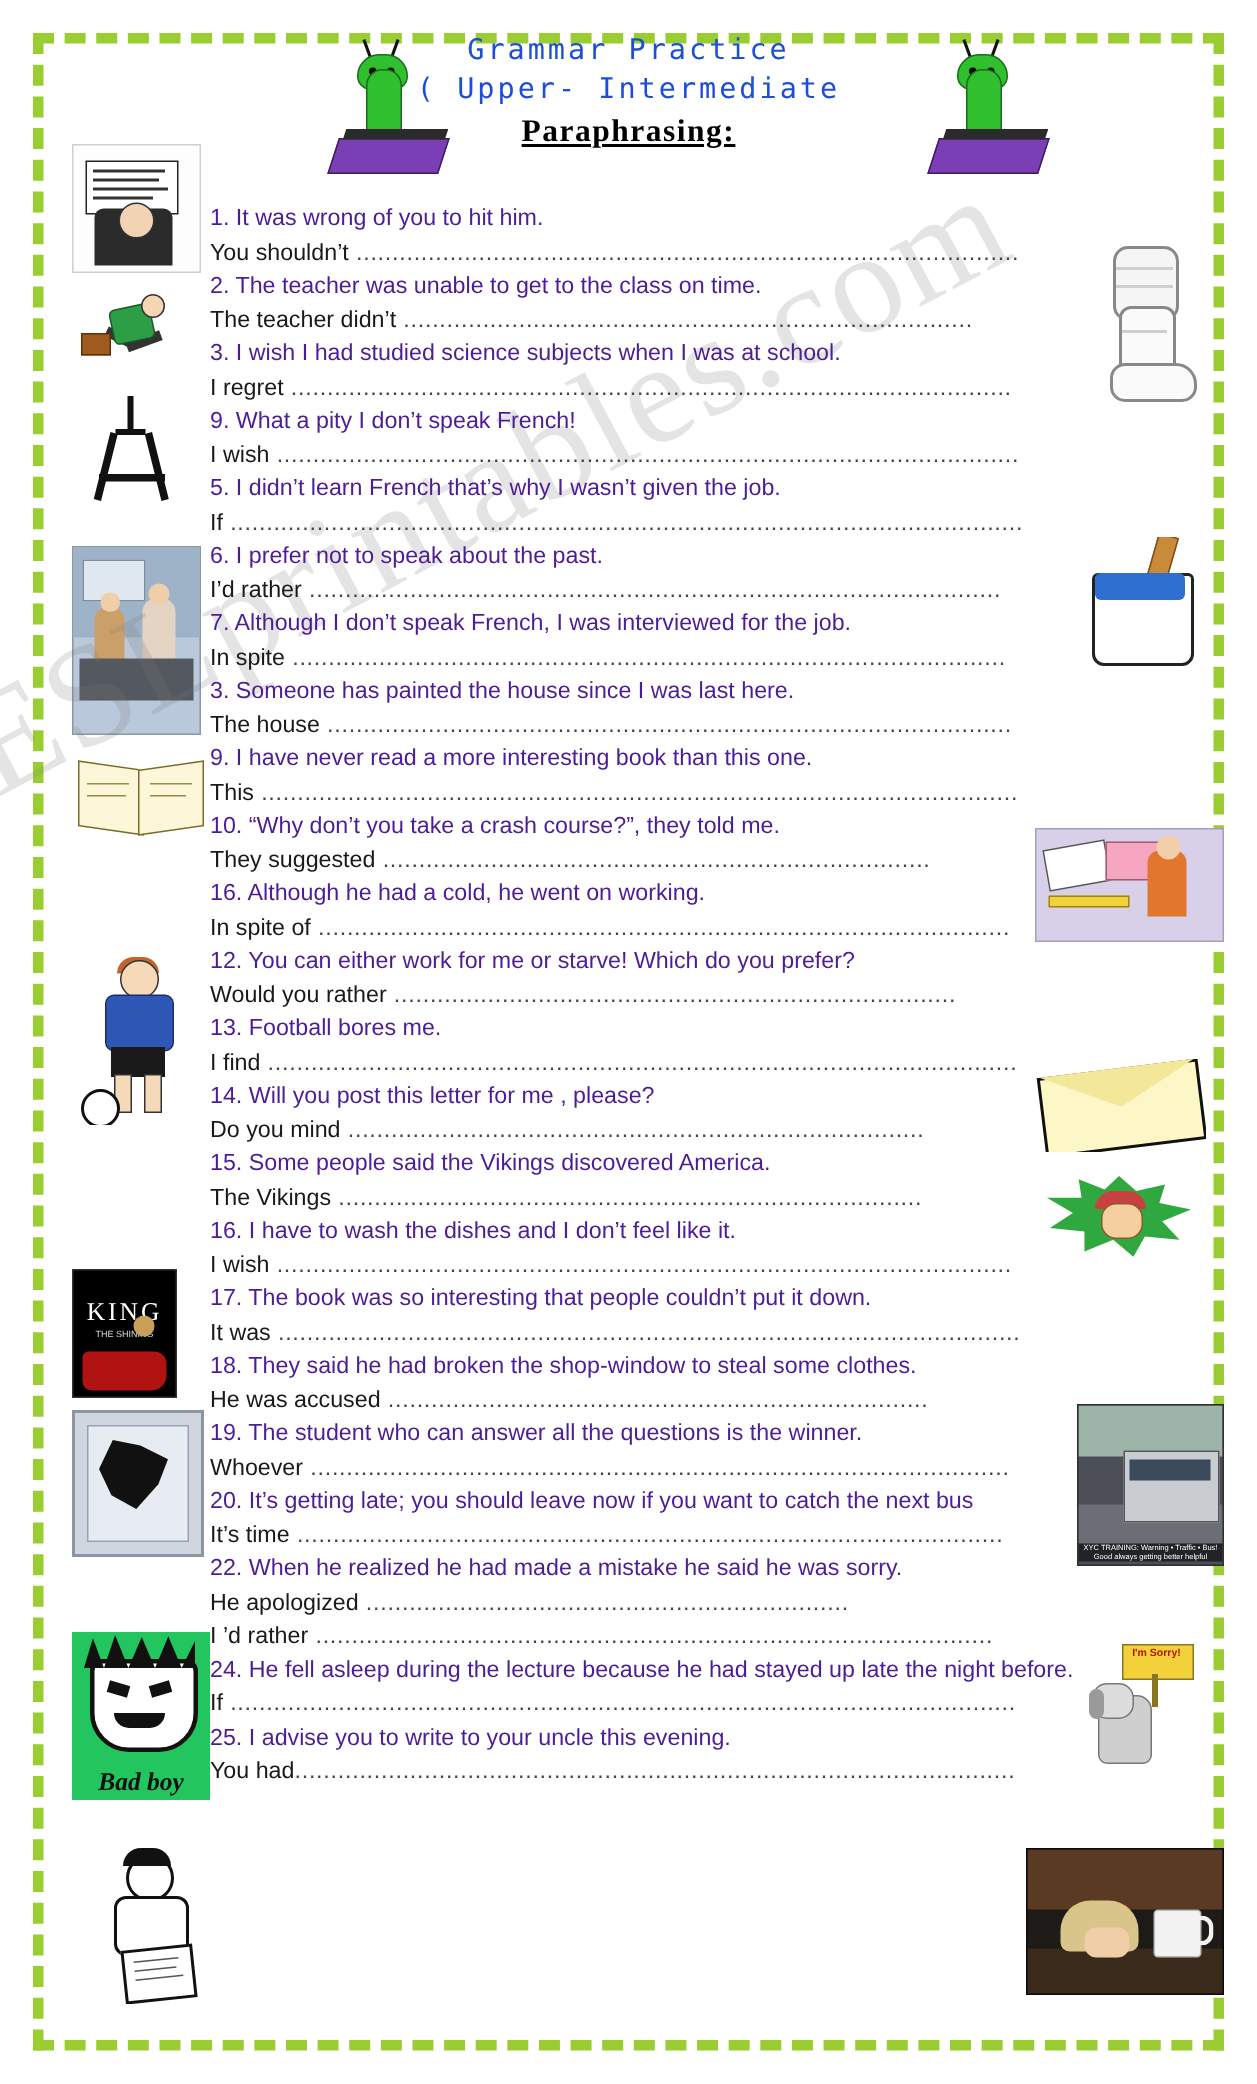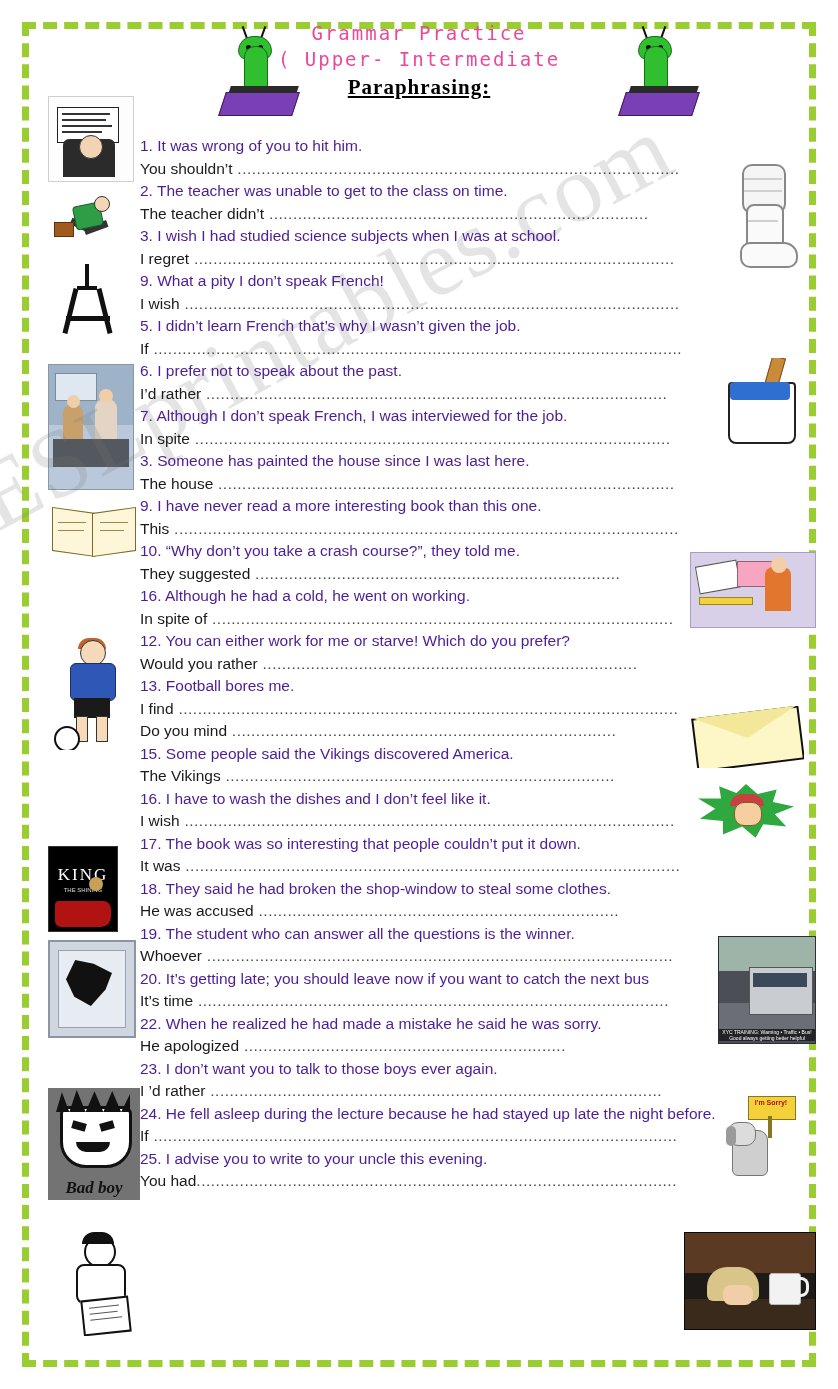--- a/index.html
+++ b/index.html
@@ -33,21 +33,21 @@
     left: 0;
     top: 20px;
     width: 100%;
     text-align: center;
     pointer-events: none;
   }
   .header-line1, .header-line2 {
     font-family: "DejaVu Sans Mono", monospace;
     font-size: 19px;
     letter-spacing: 2px;
-    color: #ec4899;
+    color: #1d4ed8;
     line-height: 26px;
   }
   .header-title {
     font-family: Liberation Serif, serif;
     font-size: 21px;
     font-weight: bold;
     letter-spacing: 1px;
     color: #000;
     text-decoration: underline;
     line-height: 30px;
@@ -242,21 +242,21 @@
 
   
   #clip-window { left: 48px; top: 940px; width: 84px; height: 94px; background: #cfd6e0; border: 2px solid #8c96a3; }
   #clip-window .pane { position:absolute; left:8px; top:8px; width:66px; height:76px; background:#e7ecf2; border:1px solid #97a3b2; }
   #clip-window .hole {
     position:absolute; left:16px; top:18px; width:46px; height:46px; background:#111;
     clip-path: polygon(20% 0%, 60% 8%, 100% 28%, 86% 64%, 54% 100%, 18% 80%, 0% 42%);
   }
 
   
-  #clip-badboy { left: 48px; top: 1088px; width: 92px; height: 112px; background:#737373; }
+  #clip-badboy { left: 48px; top: 1088px; width: 92px; height: 112px; background:#22c55e; }
   #clip-badboy .face { position:absolute; left:12px; top:18px; width:66px; height:56px; background:#fff; border:3px solid #111; border-radius:8px 8px 26px 26px; }
   #clip-badboy .hair { position:absolute; left:8px; top:2px; width:74px; height:22px; background:#111; clip-path: polygon(0 100%,8% 10%,18% 100%,28% 0,40% 100%,52% 6%,64% 100%,76% 4%,88% 100%,100% 18%,100% 100%); }
   #clip-badboy .eyeL { position:absolute; left:24px; top:34px; width:14px; height:8px; background:#111; transform: rotate(16deg); }
   #clip-badboy .eyeR { position:absolute; left:52px; top:34px; width:14px; height:8px; background:#111; transform: rotate(-16deg); }
   #clip-badboy .mouth { position:absolute; left:28px; top:54px; width:34px; height:10px; background:#111; border-radius: 0 0 14px 14px; }
   #clip-badboy .name { position:absolute; left:0; right:0; bottom:2px; text-align:center; font-family:"Liberation Serif", serif; font-style:italic; font-weight:bold; font-size:17px; color:#111; }
 
   
   #clip-writer { left: 58px; top: 1232px; width: 88px; height: 104px; }
   #clip-writer .head { position:absolute; left:26px; top:4px; width:28px; height:28px; border:2px solid #111; border-radius:50%; background:#fff; }
@@ -552,20 +552,21 @@
     </div>
     <div class="ex">
       <div class="q">12. You can either work for me or starve! Which do you prefer?</div>
       <div class="a"><span>Would you rather</span><span class="dots"> ..............................................................................</span></div>
     </div>
     <div class="ex">
       <div class="q">13. Football bores me.</div>
       <div class="a"><span>I find</span><span class="dots"> ........................................................................................................</span></div>
     </div>
     <div class="ex">
+      <div class="q">14. Will you post this letter for me , please?</div>
       <div class="a"><span>Do you mind</span><span class="dots"> ................................................................................</span></div>
     </div>
     <div class="ex">
       <div class="q">15. Some people said the Vikings discovered America.</div>
       <div class="a"><span>The Vikings</span><span class="dots"> .................................................................................</span></div>
     </div>
     <div class="ex">
       <div class="q">16. I have to wash the dishes and I don’t feel like it.</div>
       <div class="a"><span>I wish</span><span class="dots"> ......................................................................................................</span></div>
     </div>
@@ -583,21 +584,20 @@
     </div>
     <div class="ex">
       <div class="q">20. It’s getting late; you should leave now if you want to catch the next bus</div>
       <div class="a"><span>It’s time</span><span class="dots"> ..................................................................................................</span></div>
     </div>
     <div class="ex">
       <div class="q">22. When he realized he had made a mistake he said he was sorry.</div>
       <div class="a"><span>He apologized</span><span class="dots"> ...................................................................</span></div>
     </div>
     <div class="ex">
-      <div class="q">23. I don’t want you to talk to those boys ever again.</div>
       <div class="a"><span>I ’d rather</span><span class="dots"> ..............................................................................................</span></div>
     </div>
     <div class="ex">
       <div class="q">24. He fell asleep during the lecture because he had stayed up late the night before.</div>
       <div class="a"><span>If</span><span class="dots"> .............................................................................................................</span></div>
     </div>
     <div class="ex">
       <div class="q">25. I advise you to write to your uncle this evening.</div>
       <div class="a"><span>You had</span><span class="dots">....................................................................................................</span></div>
     </div>

